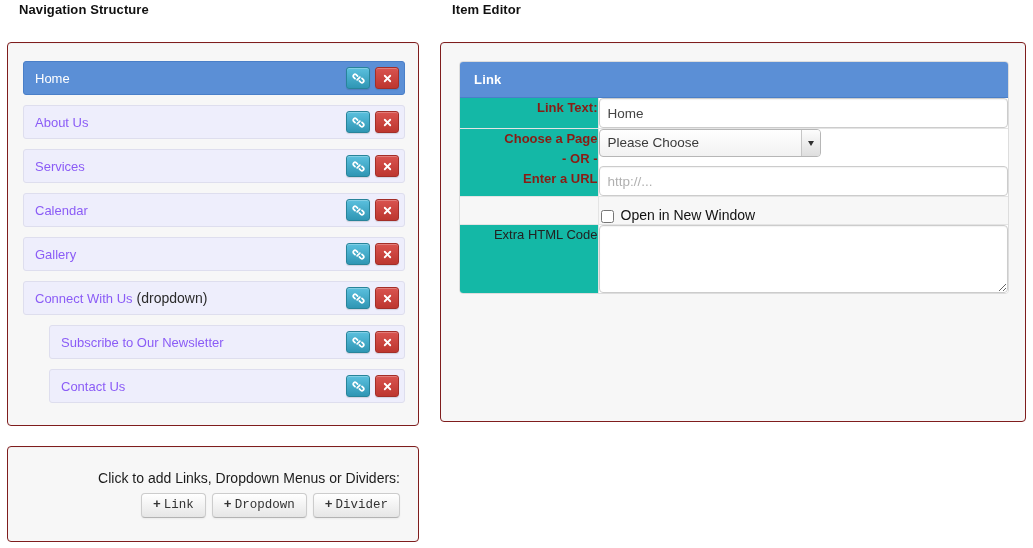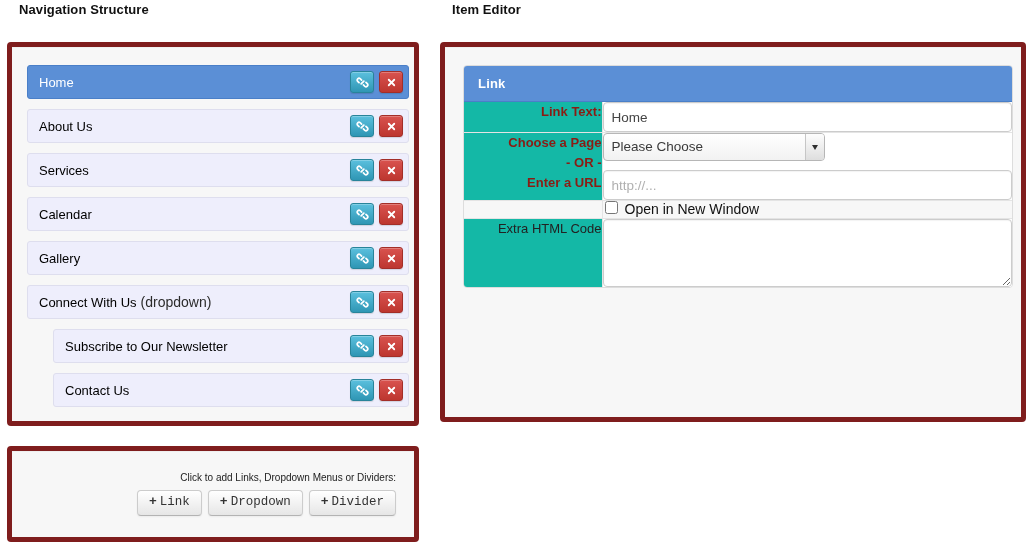--- a/index.html
+++ b/index.html
@@ -24,21 +24,21 @@
     white-space: nowrap;
     padding-left: 12px;
   }
   #nav-title  { left: 7px;   top: 2px; }
   #edit-title { left: 440px; top: 2px; }
 
   
   .well {
     position: absolute;
     background: #f7f7f7;
-    border: 5px solid #7f1d1d;
+    border: 1px solid #7f1d1d;
     border-radius: 4px;
     box-shadow: inset 0 1px 1px rgba(0,0,0,0.03);
   }
 
   
   #nav-well   { left: 7px; top: 42px; width: 412px; height: 384px; }
   #add-well   { left: 7px; top: 446px; width: 412px; height: 96px; }
   #editor-well{ left: 440px; top: 42px; width: 586px; height: 380px; }
 
   .nav-list { position: absolute; left: 15px; top: 18px; width: 382px; }
@@ -58,21 +58,21 @@
   .nav-item.selected {
     background: #5b8fd6;
     border-color: #4a7fc8;
   }
   .nav-item.indent {
     margin-left: 26px;
     width: 356px;
   }
   .nav-label {
     font-size: 13px;
-    color: #000000;
+    color: #8b5cf6;
     white-space: nowrap;
     line-height: 1;
   }
   .nav-item.selected .nav-label { color: #ffffff; }
   .nav-sub {
     font-size: 14px;
     color: #2b2b2b;
     margin-left: 4px;
     white-space: nowrap;
   }
@@ -110,21 +110,21 @@
     position: absolute;
     left: 0; top: 0; right: 0; bottom: 0;
     display: flex;
     flex-direction: column;
     align-items: flex-end;
     justify-content: center;
     padding-right: 18px;
     gap: 7px;
   }
   .add-prompt {
-    font-size: 10px;
+    font-size: 14px;
     color: #1b1b1b;
     white-space: nowrap;
   }
   .add-row { display: flex; gap: 6px; }
   .btn-default {
     background: linear-gradient(to bottom,#ffffff 0%,#e6e6e6 100%);
     border: 1px solid #cccccc;
     border-bottom-color: #b3b3b3;
     border-radius: 4px;
     padding: 4px 11px 5px 11px;
@@ -237,21 +237,21 @@
     pointer-events: none;
   }
   .sel-arrow i {
     display: block;
     width: 0; height: 0;
     border-left: 3.5px solid transparent;
     border-right: 3.5px solid transparent;
     border-top: 5px solid #2f2f2f;
   }
 
-  .check-row { display: flex; align-items: flex-start; gap: 7px; padding: 0 0 1px 2px; }
+  .check-row { display: flex; align-items: flex-end; gap: 7px; padding: 10px 0 1px 2px; }
   input.cb {
     width: 13px; height: 13px; margin: 0;
     cursor: pointer;
   }
   .check-label { font-size: 14px; color: #111111; white-space: nowrap; }
 
   textarea.code {
     width: 100%;
     height: 68px;
     border: 1px solid #cccccc;

